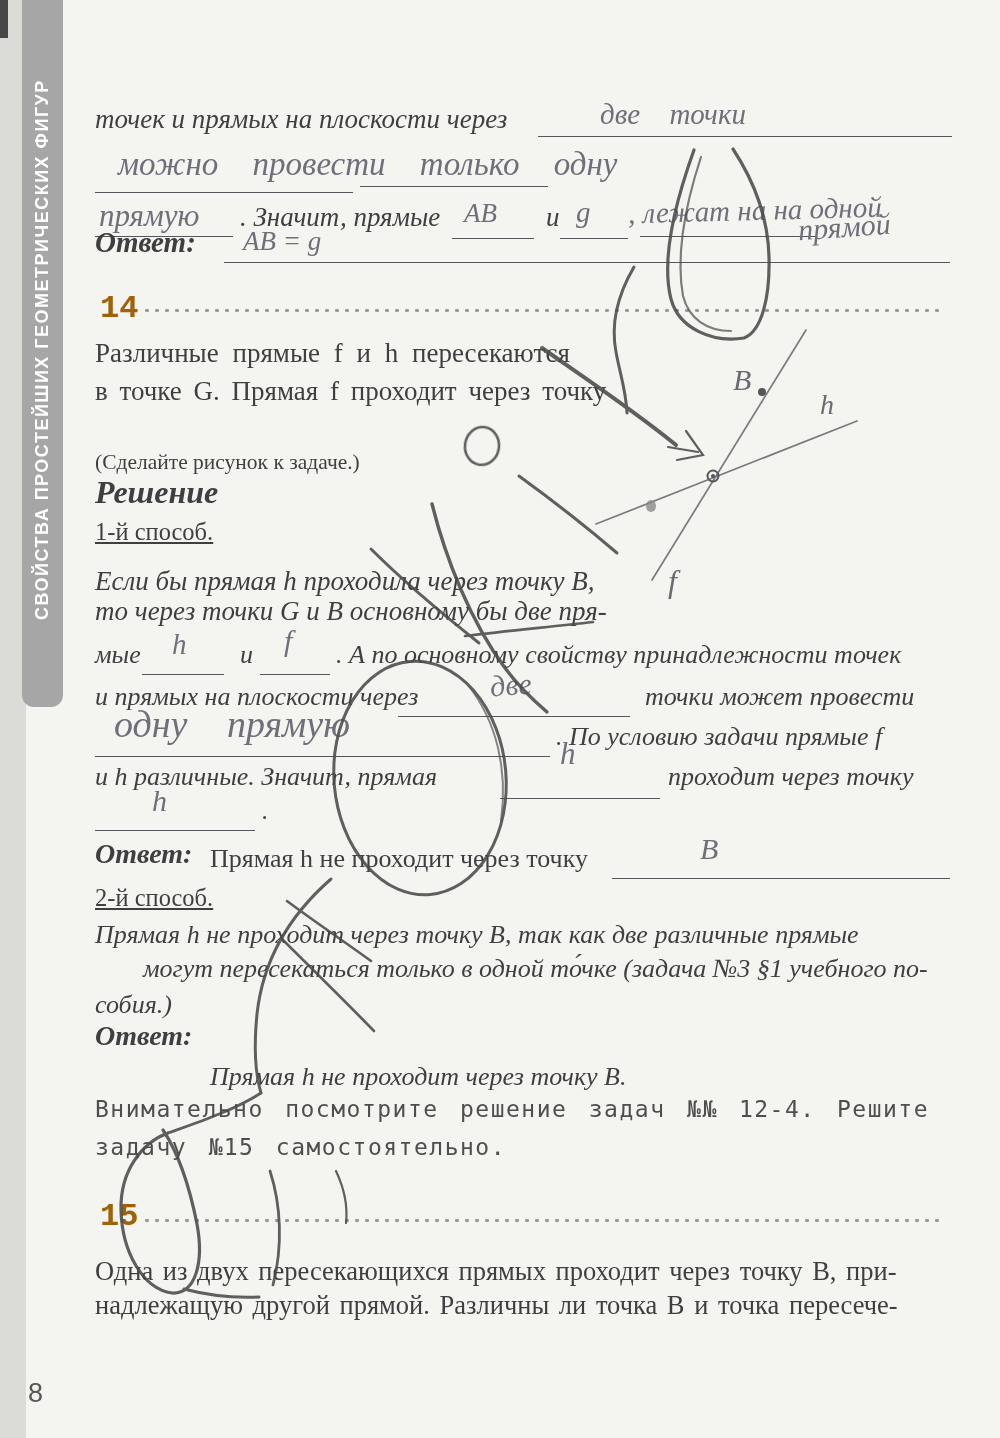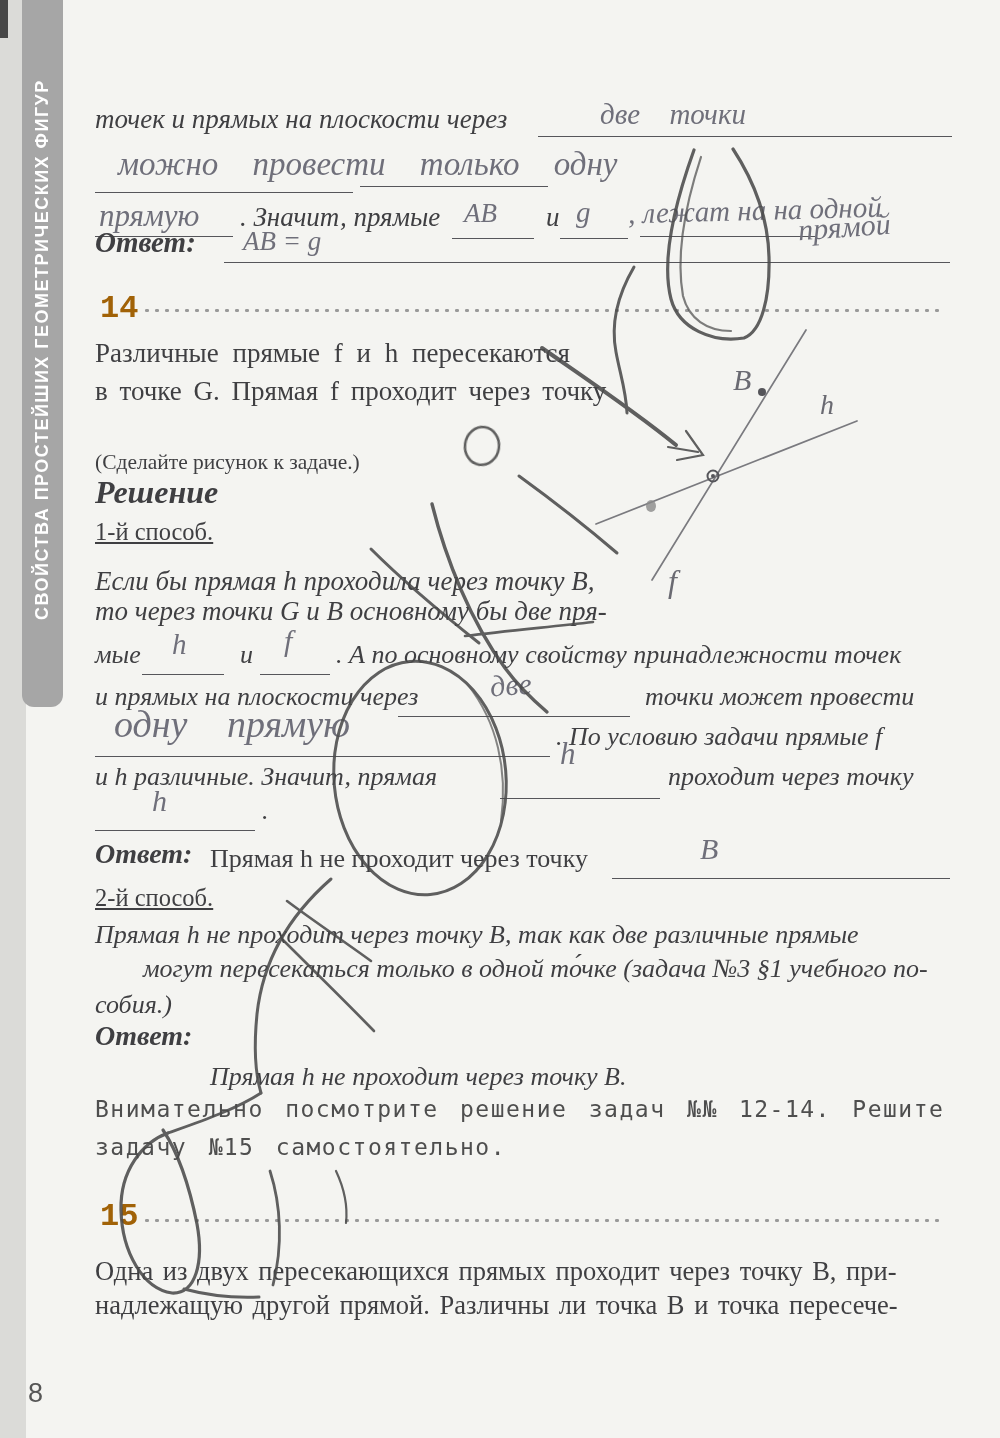--- a/index.html
+++ b/index.html
@@ -111,21 +111,21 @@
   <div class="hw" style="left:700px;top:832px;font-size:30px;">В</div>
 
   <div class="pr uline" style="left:95px;top:884px;font-size:24.5px;">2-й способ.</div>
   <div class="pr it" style="left:95px;top:920px;font-size:26px;">Прямая h не проходит через точку B, так как две различные прямые</div>
   <div class="pr it" style="left:95px;top:954px;font-size:26px;margin-left:48px;">могут пересекаться только в одной то́чке (задача №3 §1 учебного по-</div>
   <div class="pr it" style="left:95px;top:990px;font-size:26px;">собия.)</div>
 
   <div class="pr bi" style="left:95px;top:1020px;font-size:28px;">Ответ:</div>
   <div class="pr it" style="left:210px;top:1062px;font-size:26px;">Прямая h не проходит через точку B.</div>
 
-  <div class="mono" style="left:95px;top:1096px;font-size:23px;letter-spacing:1.5px;word-spacing:6px;">Внимательно посмотрите решение задач №№ 12-14. Решите</div>
+  <div class="mono" style="left:95px;top:1096px;font-size:23px;letter-spacing:1.5px;word-spacing:6px;">Внимательно посмотрите решение задач №№ 12-4. Решите</div>
   <div class="mono" style="left:95px;top:1134px;font-size:23px;letter-spacing:1.5px;word-spacing:6px;">задачу №15 самостоятельно.</div>
 
   <div class="num" style="left:92px;top:1198px;font-size:32px;">15</div>
   <div class="dots" style="left:142px;top:1216px;width:798px;"></div>
   <div class="pr" style="left:95px;top:1290px;font-size:26.5px;word-spacing:3px;">надлежащую другой прямой. Различны ли точка B и точка пересече-</div>
   <div class="pr" style="left:95px;top:1256px;font-size:26.5px;word-spacing:3px;">Одна из двух пересекающихся прямых проходит через точку B, при-</div>
 
   <svg class="overlay" width="1000" height="1438" viewBox="0 0 1000 1438">
 
     <g stroke="#7a7a7f" stroke-width="1.7" fill="none" stroke-linecap="round">

